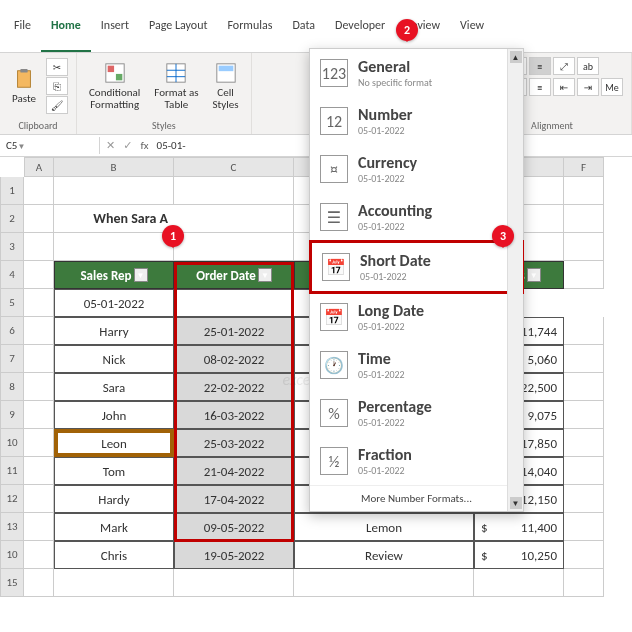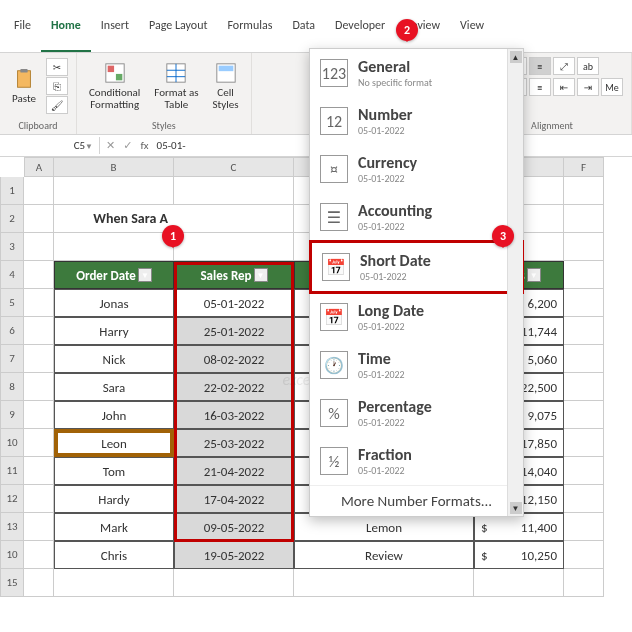--- a/index.html
+++ b/index.html
@@ -9,21 +9,21 @@
 .tab.active{color:#217346;font-weight:600;border-bottom:2px solid #217346}
 .ribbon{display:flex;background:#f3f2f1;border-bottom:1px solid #d4d4d4;height:82px}
 .group{border-right:1px solid #e1dfdd;padding:4px 8px 2px;display:flex;flex-direction:column;justify-content:space-between;align-items:center}
 .group-label{font-size:10px;color:#666;text-align:center;margin-top:2px}
 .group-content{display:flex;gap:6px;align-items:center;height:58px}
 .big-btn{display:flex;flex-direction:column;align-items:center;gap:2px;padding:2px 4px;cursor:pointer;font-size:11px;text-align:center;line-height:1.1}
 .icon-box{width:24px;height:24px;display:flex;align-items:center;justify-content:center}
 .small-stack{display:flex;flex-direction:column;gap:1px}
 .sm-btn{width:22px;height:18px;border:1px solid #ccc;display:flex;align-items:center;justify-content:center;font-size:10px;background:#fff}
 .name-bar{display:flex;border-bottom:1px solid #d4d4d4;height:22px;align-items:center}
-.name-box{width:100px;border-right:1px solid #d4d4d4;padding:2px 6px;font-size:11px;display:flex;justify-content:flex-end;align-items:center}
+.name-box{width:100px;border-right:1px solid #d4d4d4;padding:2px 6px;font-size:11px;display:flex;justify-content:flex-start;align-items:center}
 .fx-area{display:flex;align-items:center;padding:0 6px;gap:8px;font-size:11px;flex:1}
 .fx-label{color:#666}
 .grid-area{position:relative}
 .col-headers{display:flex;margin-left:24px}
 .col-h{background:#e6e6e6;border:1px solid #ccc;border-left:none;text-align:center;font-size:11px;height:20px;line-height:20px;color:#555}
 .col-A{width:30px;border-left:1px solid #ccc}.col-B{width:120px}.col-C{width:120px}.col-D{width:180px}.col-E{width:90px}.col-F{width:40px}
 .row{display:flex}
 .row-h{width:24px;background:#e6e6e6;border:1px solid #ccc;border-top:none;text-align:center;font-size:11px;display:flex;align-items:center;justify-content:center;color:#555}
 .cell{border-right:1px solid #ccc;border-bottom:1px solid #ccc;padding:3px 6px;font-size:13px;display:flex;align-items:center;height:28px;background:#fff}
 .c-A{width:30px}.c-B{width:120px}.c-C{width:120px}.c-D{width:180px}.c-E{width:90px;justify-content:flex-end}.c-F{width:40px}
@@ -34,21 +34,21 @@
 .red-box{border:3px solid #c00000;position:absolute;pointer-events:none;z-index:5}
 .marker{width:22px;height:22px;border-radius:50%;background:#e81123;color:#fff;font-weight:700;display:flex;align-items:center;justify-content:center;font-size:12px;position:absolute;z-index:20;box-shadow:0 1px 3px rgba(0,0,0,0.3)}
 .marker::before{content:'';position:absolute;bottom:-6px;left:6px;border:5px solid transparent;border-top-color:#e81123}
 .dropdown{position:absolute;background:#fff;border:1px solid #ccc;box-shadow:0 4px 12px rgba(0,0,0,0.25);z-index:10;width:215px}
 .dd-item{display:flex;align-items:center;padding:8px 10px;gap:10px;cursor:pointer}
 .dd-item.highlighted{border:3px solid #c00000;margin:-1px}
 .dd-icon{width:28px;height:28px;display:flex;align-items:center;justify-content:center;font-size:16px;color:#666;border:1px solid #999}
 .dd-text{display:flex;flex-direction:column}
 .dd-title{font-size:16px;font-weight:600;color:#444}
 .dd-sub{font-size:10px;color:#888}
-.dd-more{text-align:center;padding:6px;font-size:15px;color:#444;border-top:1px solid #eee;cursor:pointer}
+.dd-more{text-align:center;padding:6px;font-size:11px;color:#444;border-top:1px solid #eee;cursor:pointer}
 .scrollbar{width:16px;background:#f0f0f0;border-left:1px solid #ddd;position:absolute;right:0;top:0;bottom:0;display:flex;flex-direction:column;justify-content:space-between;align-items:center;padding:2px 0}
 .scroll-btn{width:12px;height:12px;background:#ccc;font-size:8px;text-align:center;line-height:12px}
 .filter-arrow{display:inline-block;width:14px;height:14px;border:1px solid #888;background:#eee;font-size:8px;text-align:center;line-height:12px;margin-left:2px}
 .num-format-box{border:1px solid #ccc;background:#fff;width:105px;height:20px;display:flex;align-items:center;justify-content:flex-end;padding:0 2px}
 .dd-trigger{width:14px;height:16px;border:2px solid #c00000;display:flex;align-items:center;justify-content:center;font-size:8px;cursor:pointer}
 .watermark{position:absolute;left:50%;top:60%;transform:translate(-50%,-50%);font-size:16px;color:rgba(0,0,0,0.08);font-style:italic;pointer-events:none;z-index:2}
 </style>
 </head>
 <body>
 
@@ -204,41 +204,40 @@
       <div class="cell c-B"></div>
       <div class="cell c-C"></div>
       <div class="cell c-D"></div>
       <div class="cell c-E"></div>
       <div class="cell c-F"></div>
     </div>
 
   <div class="row">
       <div class="row-h">4</div>
       <div class="cell c-A"></div>
+    <div class="cell c-B hdr">
+        <span>Sales Rep</span>
+        <span class="filter-arrow">▼</span>
+      </div>
     <div class="cell c-C hdr">
         <span>Order Date</span>
-        <span class="filter-arrow">▼</span>
-      </div>
-    <div class="cell c-B hdr">
-        <span>Sales Rep</span>
         <span class="filter-arrow">▼</span>
       </div>
     <div class="cell c-D hdr"></div>
     <div class="cell c-E hdr">
         <span>Sales</span>
         <span class="filter-arrow">▼</span>
       </div>
     <div class="cell c-F"></div>
   </div>
 
   <div id="data-rows">
       <div class="row">
         <div class="row-h">5</div>
         <div class="cell c-A"></div>
-        <div class="cell c-B" style="justify-content:center;border:1px solid #555">Jonas</div>
         <div class="cell c-C first-sel" style="justify-content:center;border:1px solid #555">05-01-2022</div>
         <div class="cell c-D" style="justify-content:center;border:1px solid #555"></div>
         <div class="cell c-E" style="border:1px solid #555;position:relative"><span style="position:absolute;left:6px">$</span>6,200</div>
         <div class="cell c-F"></div>
       </div>
       <div class="row">
         <div class="row-h">6</div>
         <div class="cell c-A"></div>
         <div class="cell c-B" style="justify-content:center;border:1px solid #555">Harry</div>
         <div class="cell c-C selected-col" style="justify-content:center;border:1px solid #555">25-01-2022</div>

